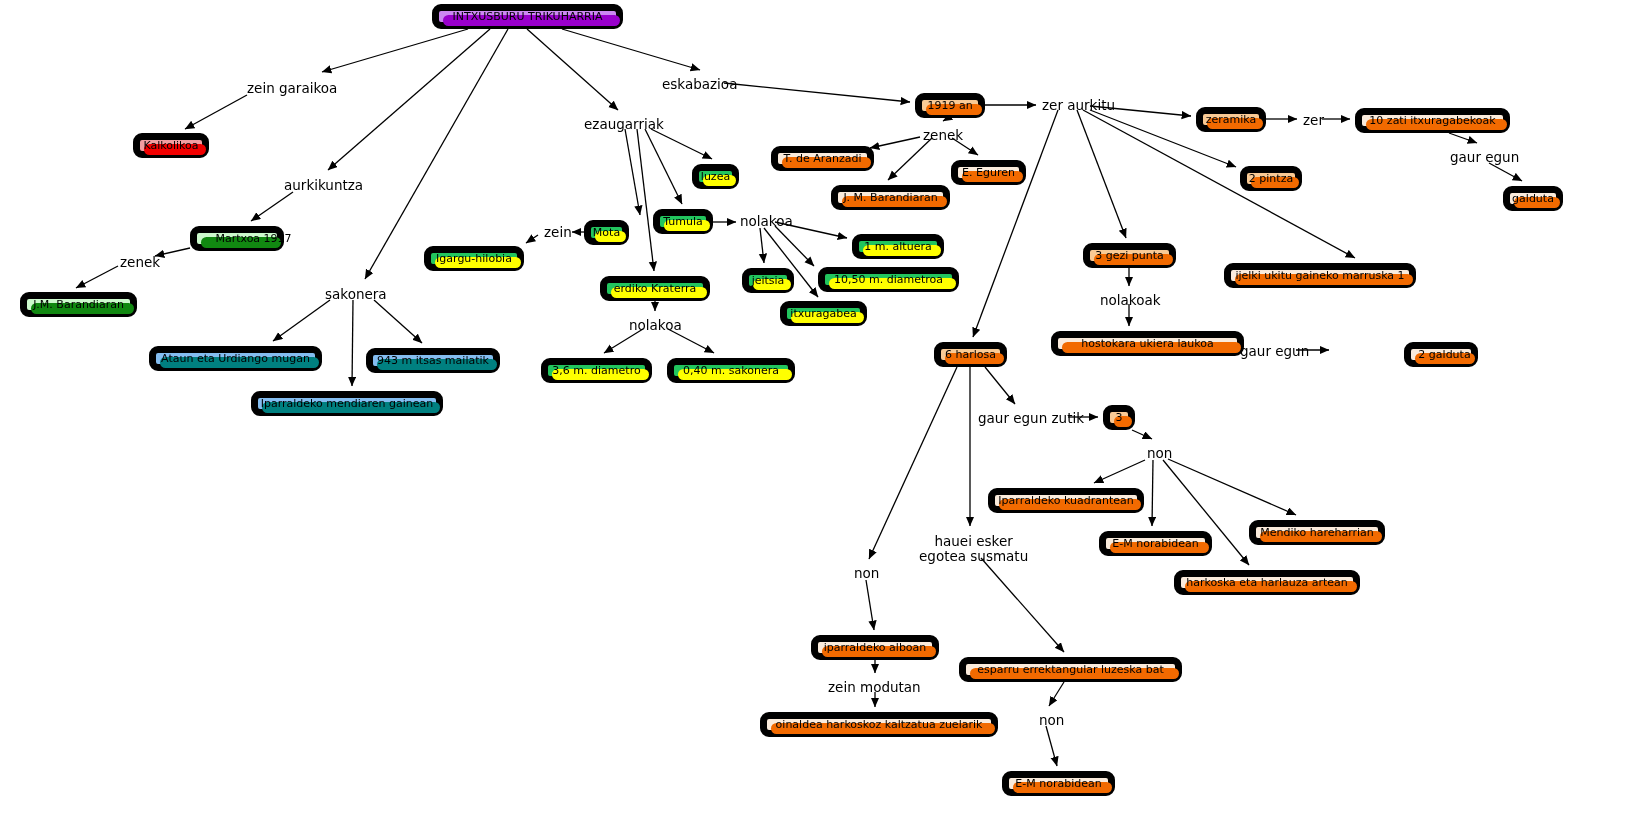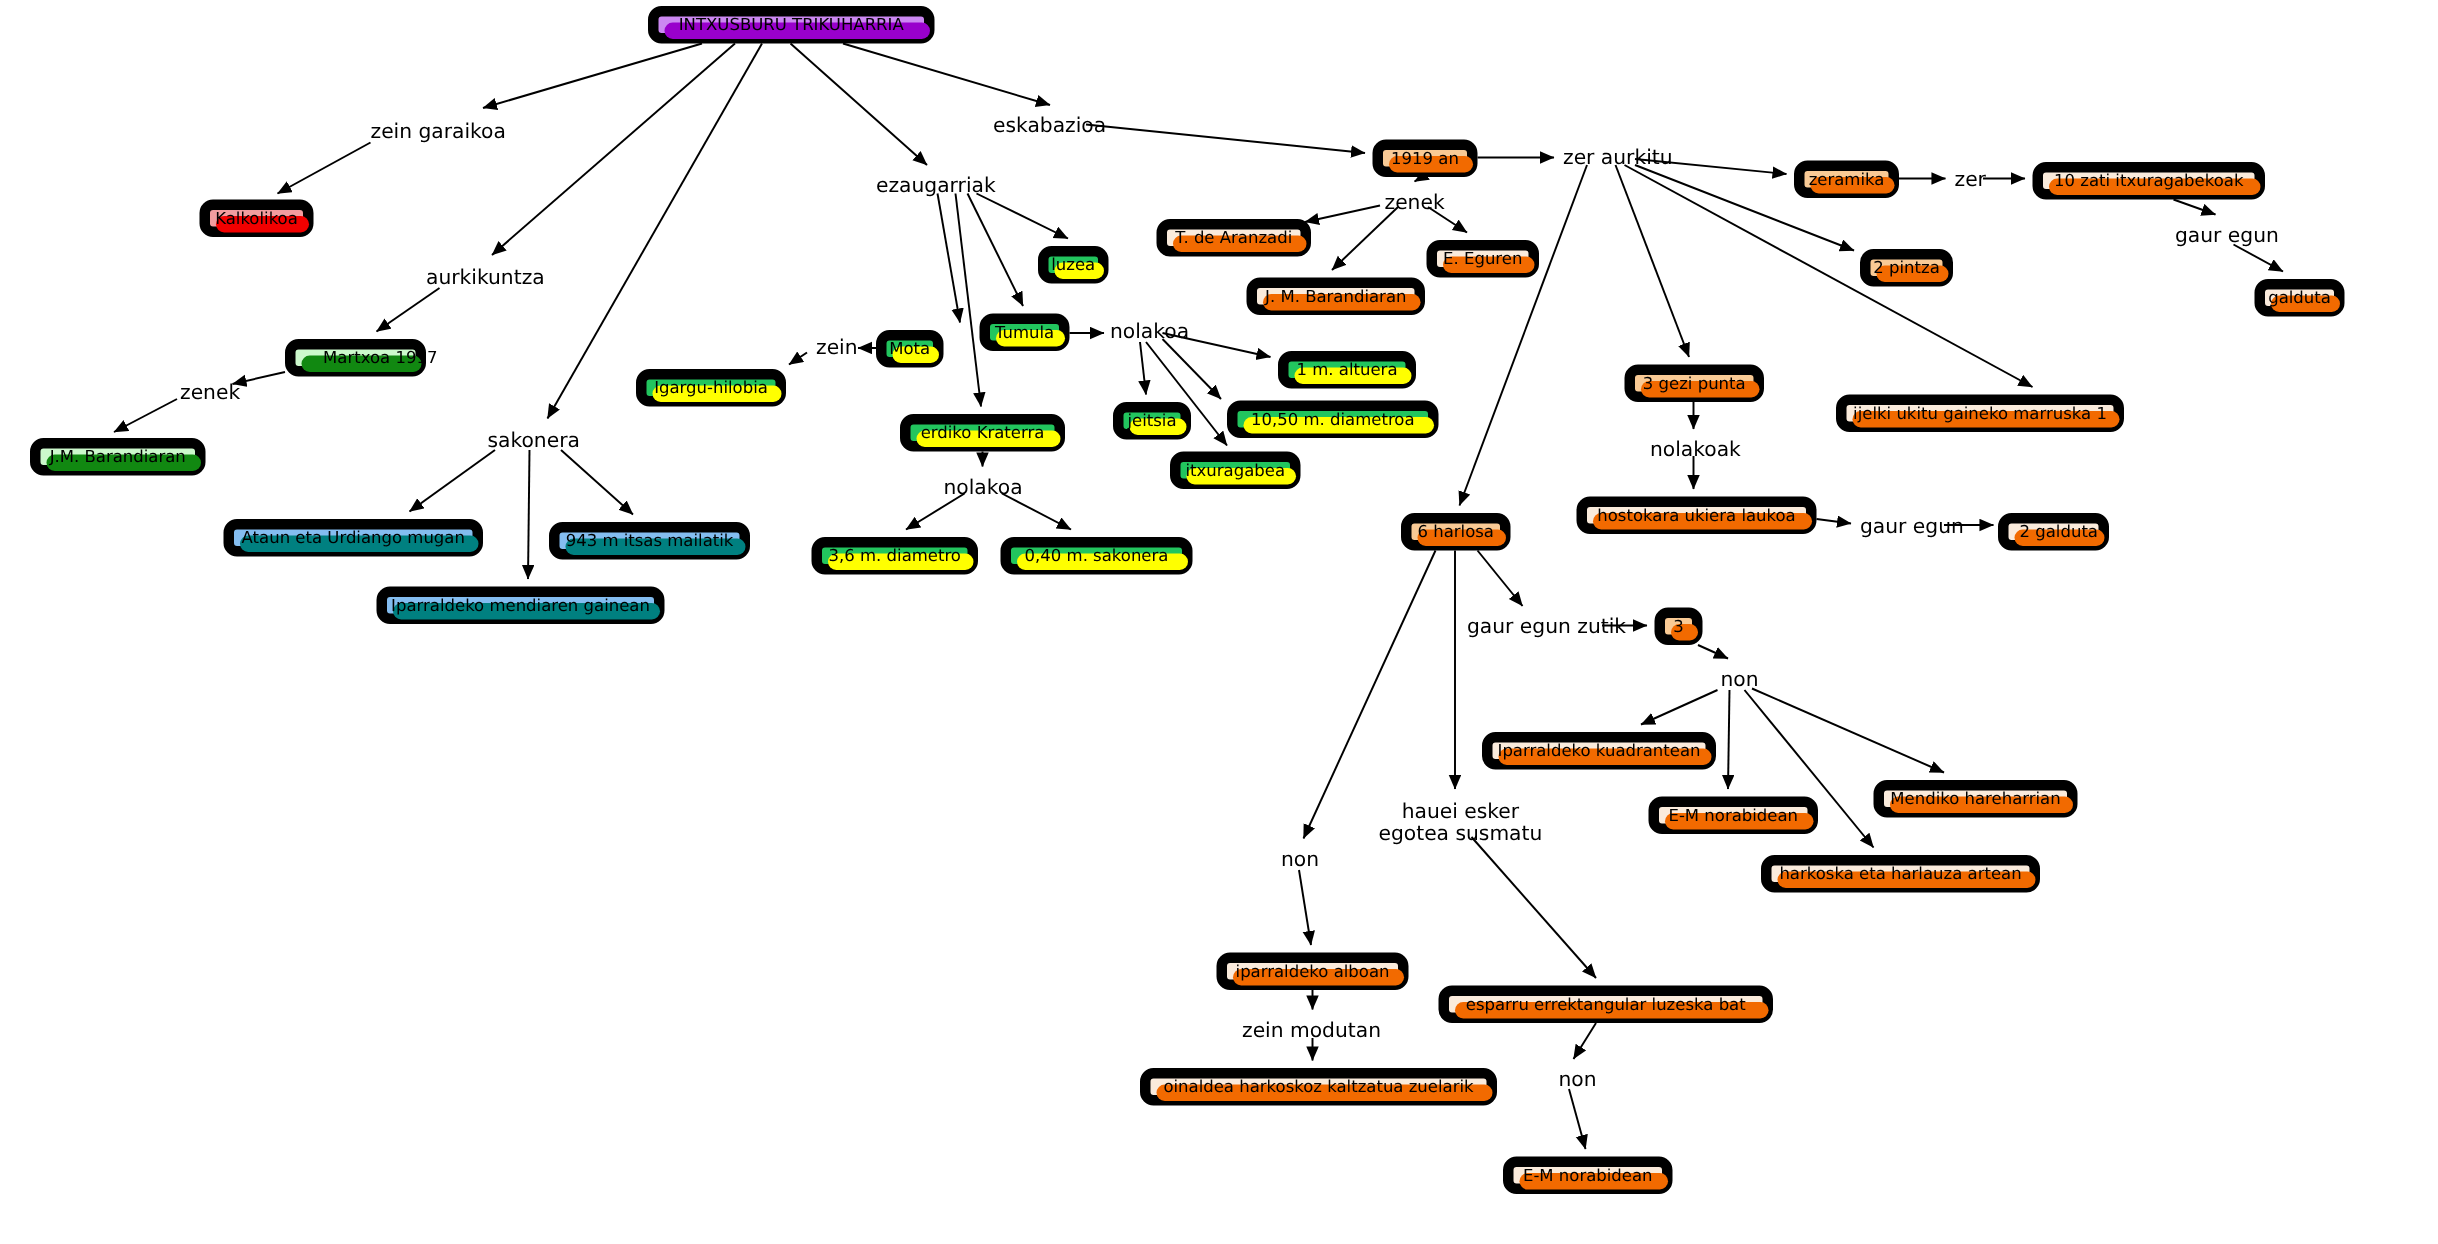--- a/index.html
+++ b/index.html
@@ -229,24 +229,24 @@
       </div>
       <div class="node sty-peach" style="left: 1240px; top: 166px; width: 62px; height: 25px;">
         <span>2 pintza</span>
       </div>
       <div class="node sty-cream" style="left: 1224px; top: 263px; width: 192px; height: 25px;">
         <span>ijelki ukitu gaineko marruska 1</span>
       </div>
       <div class="node sty-peach" style="left: 1083px; top: 243px; width: 93px; height: 25px;">
         <span>3 gezi punta</span>
       </div>
-      <div class="node sty-cream" style="left: 1051px; top: 331px; width: 160px; height: 25px;">
+      <div class="node sty-cream" style="left: 1051px; top: 331px; width: 193px; height: 25px;">
         <span>hostokara ukiera laukoa</span>
       </div>
-      <div class="node sty-cream" style="left: 1332px; top: 342px; width: 74px; height: 25px; padding-left: 16px;">
+      <div class="node sty-cream" style="left: 1404px; top: 342px; width: 74px; height: 25px; padding-left: 16px;">
         <span>2 galduta</span>
       </div>
       <div class="node sty-peach" style="left: 934px; top: 342px; width: 73px; height: 25px;">
         <span>6 harlosa</span>
       </div>
       <div class="node sty-peach" style="left: 1103px; top: 405px; width: 29px; height: 25px;">
         <span>3</span>
       </div>
       <div class="node sty-cream" style="left: 988px; top: 488px; width: 156px; height: 25px;">
         <span>Iparraldeko kuadrantean</span>

